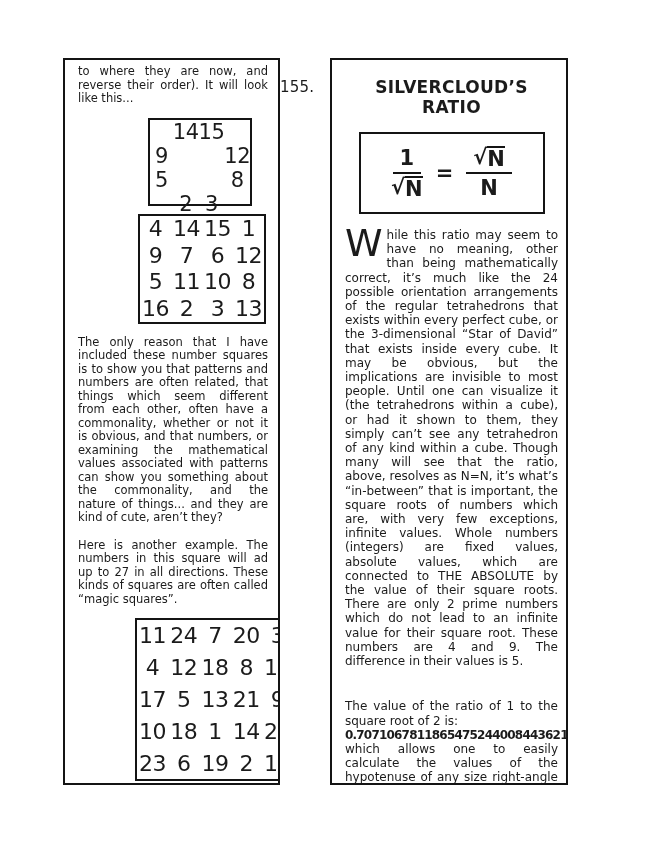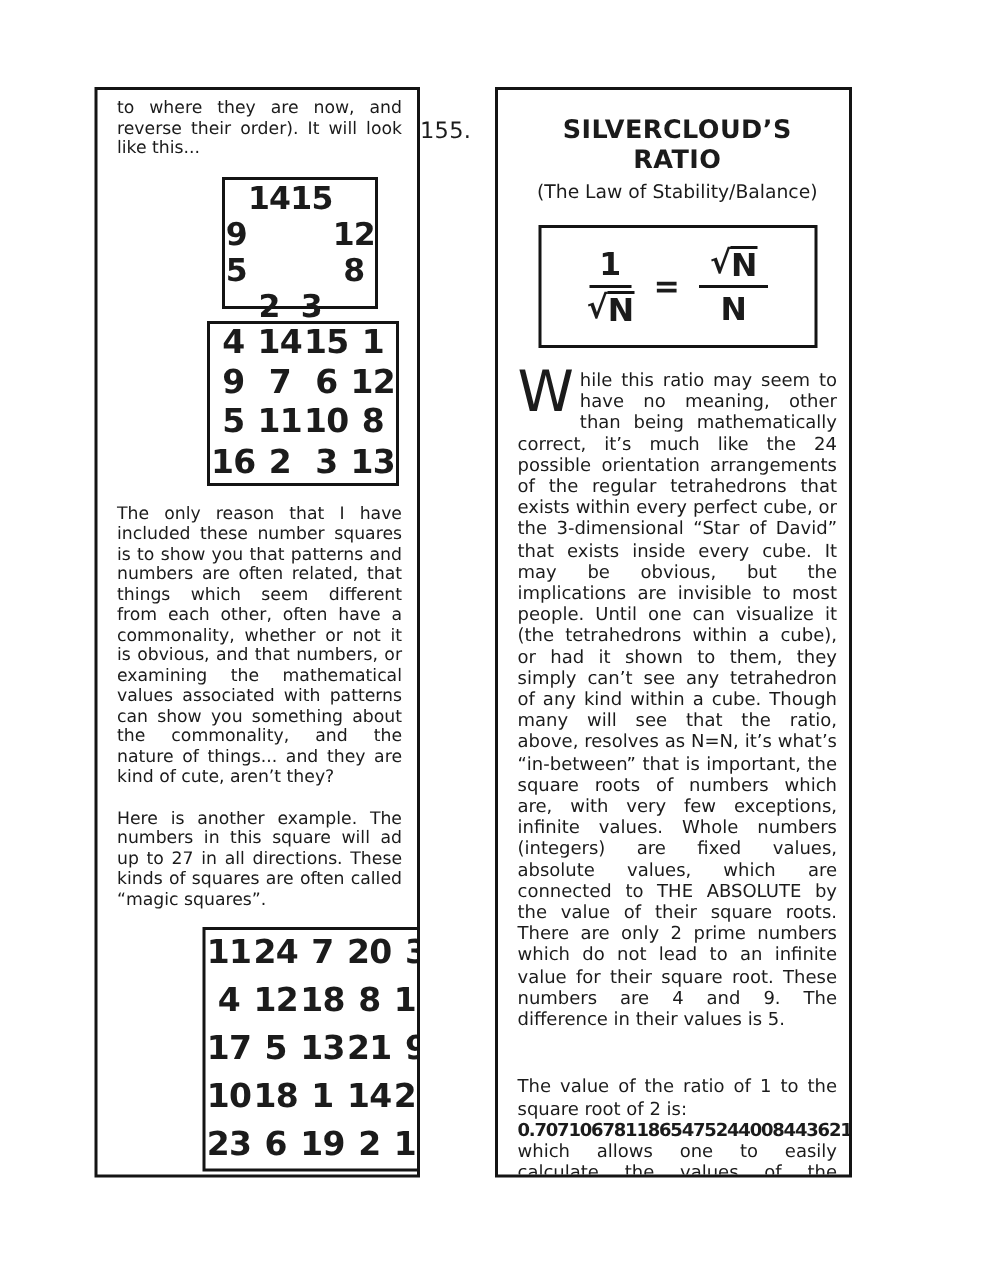--- a/index.html
+++ b/index.html
@@ -19,21 +19,21 @@
   .panel-left{left:63px;width:217px;padding:5px 10px 0 13px;}
   .panel-right{left:330px;width:238px;padding:17px 8px 0 13px;}
   .jtext{
     font-size:11.5px;line-height:13.5px;text-align:justify;text-justify:inter-word;
   }
   .panel-right .jtext{font-size:12px;line-height:14.2px;}
   .b{font-weight:bold;}
   
   .sq{
     display:grid;border:2px solid #141414;box-sizing:border-box;
-    font-weight:bold;place-items:center;letter-spacing:-0.5px;
+    font-weight:normal;place-items:center;letter-spacing:-0.5px;
     grid-auto-rows:1fr;background:#fff;
   }
   .sq .cell{display:flex;align-items:center;justify-content:center;width:100%;height:100%;}
   .sq-corner{width:104px;height:88px;grid-template-columns:repeat(4,1fr);font-size:21px;margin:12px 0 8px 70px;}
   .sq-complete{width:128px;height:110px;grid-template-columns:repeat(4,1fr);font-size:22px;margin:8px 0 10px 60px;}
   .sq-magic{width:160px;height:163px;grid-template-columns:repeat(5,1fr);font-size:22px;margin:12px 0 0 57px;}
   .mt12{margin-top:12px;} .mt14{margin-top:14px;} .mt13{margin-top:31px;}
   
   .rtitle{text-align:center;font-size:17px;font-weight:bold;letter-spacing:.3px;}
   .rsub{text-align:center;font-size:12.5px;margin-top:3px;}
@@ -133,21 +133,20 @@
       <div class="cell">23</div>
       <div class="cell">6</div>
       <div class="cell">19</div>
       <div class="cell">2</div>
       <div class="cell">15</div>
     </div>
 </div>
 
 <div class="panel panel-right">
   <div class="rtitle">SILVERCLOUD’S RATIO</div>
-  <div class="rsub">(The Law of Stability/Balance)</div>
 
   <div class="formula">
     <span class="frac">
       <span class="fnum">1</span>
       <span class="fden">
           <span class="radical">√</span>
           <span class="radicand">N</span>
         </span>
     </span>
     <span class="eq">=</span>

